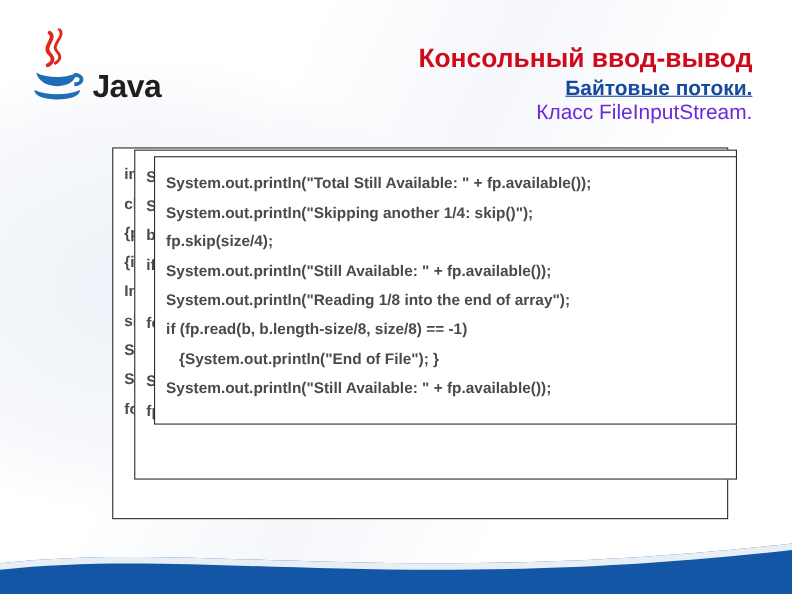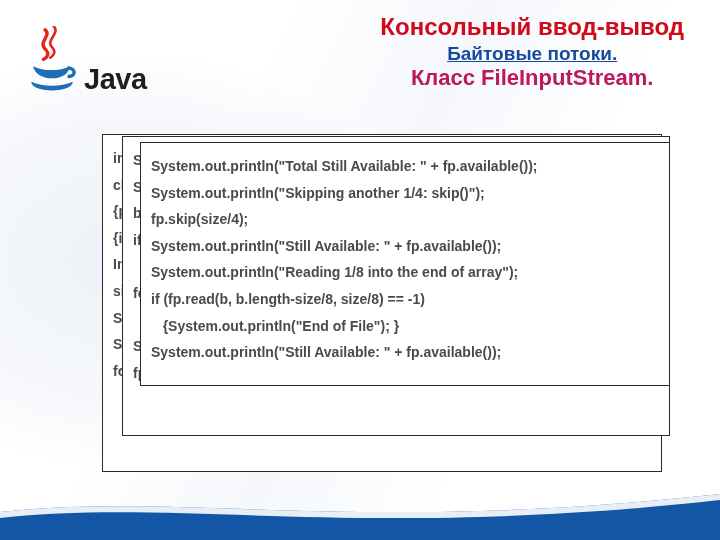--- a/index.html
+++ b/index.html
@@ -36,26 +36,26 @@
   .logo-text {
     font-weight: bold;
     font-size: 29px;
     color: #1f1f1f;
     margin-left: 6px;
     letter-spacing: -0.5px;
   }
 
   .headings {
     position: absolute;
-    right: 36px; top: 13px;
-    text-align: center;
+    right: 36px; top: 40px;
+    text-align: right;
   }
   .h1 { color: #cf0a1a; font-weight: bold; font-size: 24px; margin-bottom: 2px; }
   .h2 { color: #174a9e; font-weight: bold; font-size: 19px; text-decoration: underline; }
-  .h3 { color: #be185d; font-weight: bold; font-size: 22px; }
+  .h3 { color: #6d28d9; font-weight: normal; font-size: 19px; }
 
   .code-stack {
     position: absolute;
     left: 102px; top: 134px;
     width: 566px; height: 350px;
   }
   .codebox {
     position: absolute;
     background: #ffffff;
     border: 1.5px solid #2a2a2a;

